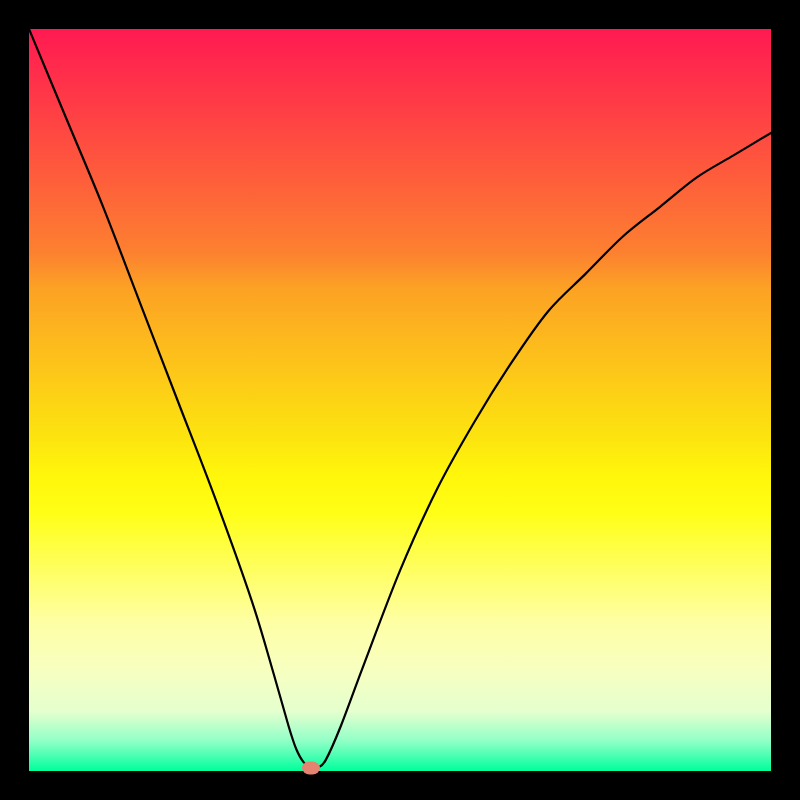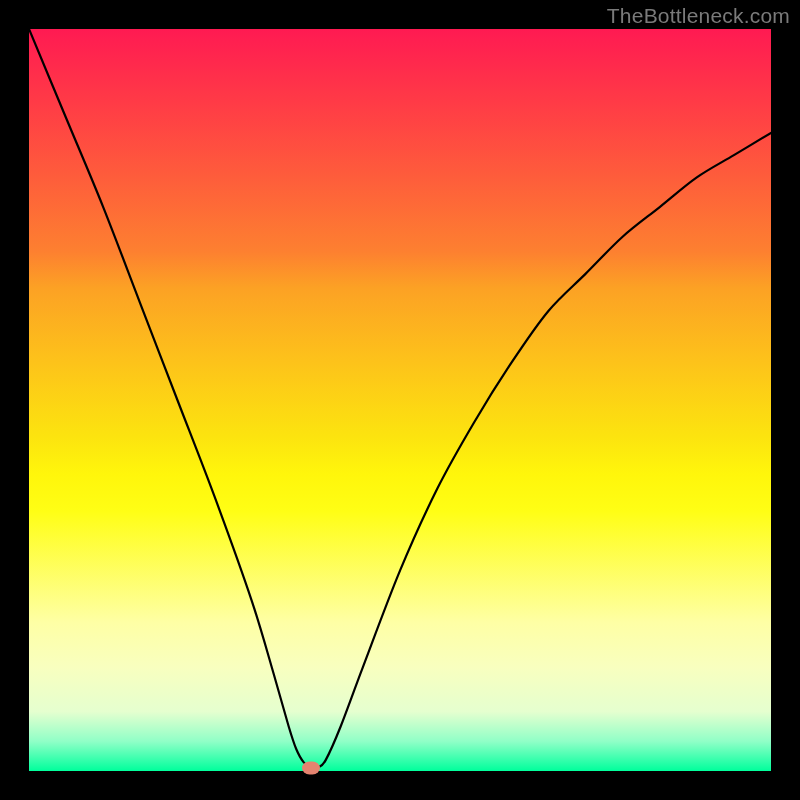--- a/index.html
+++ b/index.html
@@ -65,20 +65,19 @@
     border-radius: 50%/60% 60% 60% 60%;
     background: #e4836f;
     transform: translate(-50%, -50%);
     z-index: 5;
   }
 </style>
 </head>
 <body>
 
 <div class="frame">
-  <div class="watermark">TheBottleneck.com</div>
   <div class="plot-area">
     <svg class="curve" viewBox="0 0 742 742" preserveAspectRatio="none">
       <path id="curve-path" fill="none" stroke="#000" stroke-width="2.2" stroke-linejoin="round" stroke-linecap="round" d="M 0 0 C 5.936 14.246399999999994, 25.228 60.54719999999996, 37.1 89.03999999999996 C 48.972 117.53279999999997, 62.328 148.40000000000003, 74.2 178.08000000000004 C 86.072 207.76000000000005, 99.428 243.67280000000002, 111.3 274.54 C 123.172 305.4072, 136.52800000000002 340.13280000000003, 148.4 371 C 160.272 401.86719999999997, 173.62800000000001 435.4056, 185.5 467.46 C 197.37199999999999 499.51439999999997, 213.1024 542.8472, 222.6 571.34 C 232.0976 599.8328, 238.924 625.3575999999999, 244.86 645.54 C 250.79600000000002 665.7224, 256.1384 685.6080000000001, 259.7 697.48 C 263.2616 709.352, 264.7456 714.04144, 267.12 719.74 C 269.4944 725.43856, 272.16560000000004 730.128, 274.54 733.096 C 276.9144 736.064, 279.5856 737.4589599999999, 281.96 738.29 C 284.33439999999996 739.12104, 287.0056 739.4771999999999, 289.38 738.29 C 291.7544 737.1028, 293.2384 737.3996, 296.8 730.87 C 300.3616 724.3404, 305.704 712.32, 311.64 697.48 C 317.57599999999996 682.64, 324.40240000000006 663.0512, 333.90000000000003 638.12 C 343.3976 613.1888, 359.128 570.1528, 371 541.66 C 382.872 513.1672, 396.228 483.784, 408.1 460.04 C 419.97200000000004 436.29600000000005, 433.328 413.4424000000001, 445.2 393.26000000000005 C 457.072 373.0776, 470.428 351.70799999999997, 482.3 333.9 C 494.172 316.092, 507.52799999999996 296.2064, 519.4 281.96 C 531.2719999999999 267.7136, 544.628 256.73199999999997, 556.5 244.85999999999996 C 568.372 232.98799999999997, 581.7280000000001 218.4448, 593.6 207.76 C 605.472 197.0752, 618.828 187.57760000000005, 630.6999999999999 178.08000000000004 C 642.5719999999999 168.58240000000004, 655.9280000000001 156.7104, 667.8000000000001 148.39999999999998 C 679.672 140.08959999999996, 693.028 133.26319999999998, 704.9 126.13999999999999 C 716.7719999999999 119.01679999999999, 736.064 107.4416, 742 103.88"></path>
     </svg>
     <div id="marker" class="marker" style="left: 281.96px; top: 739.032px; background: rgb(228, 131, 111);"></div>
   </div>
 </div>
 
 </body></html>

